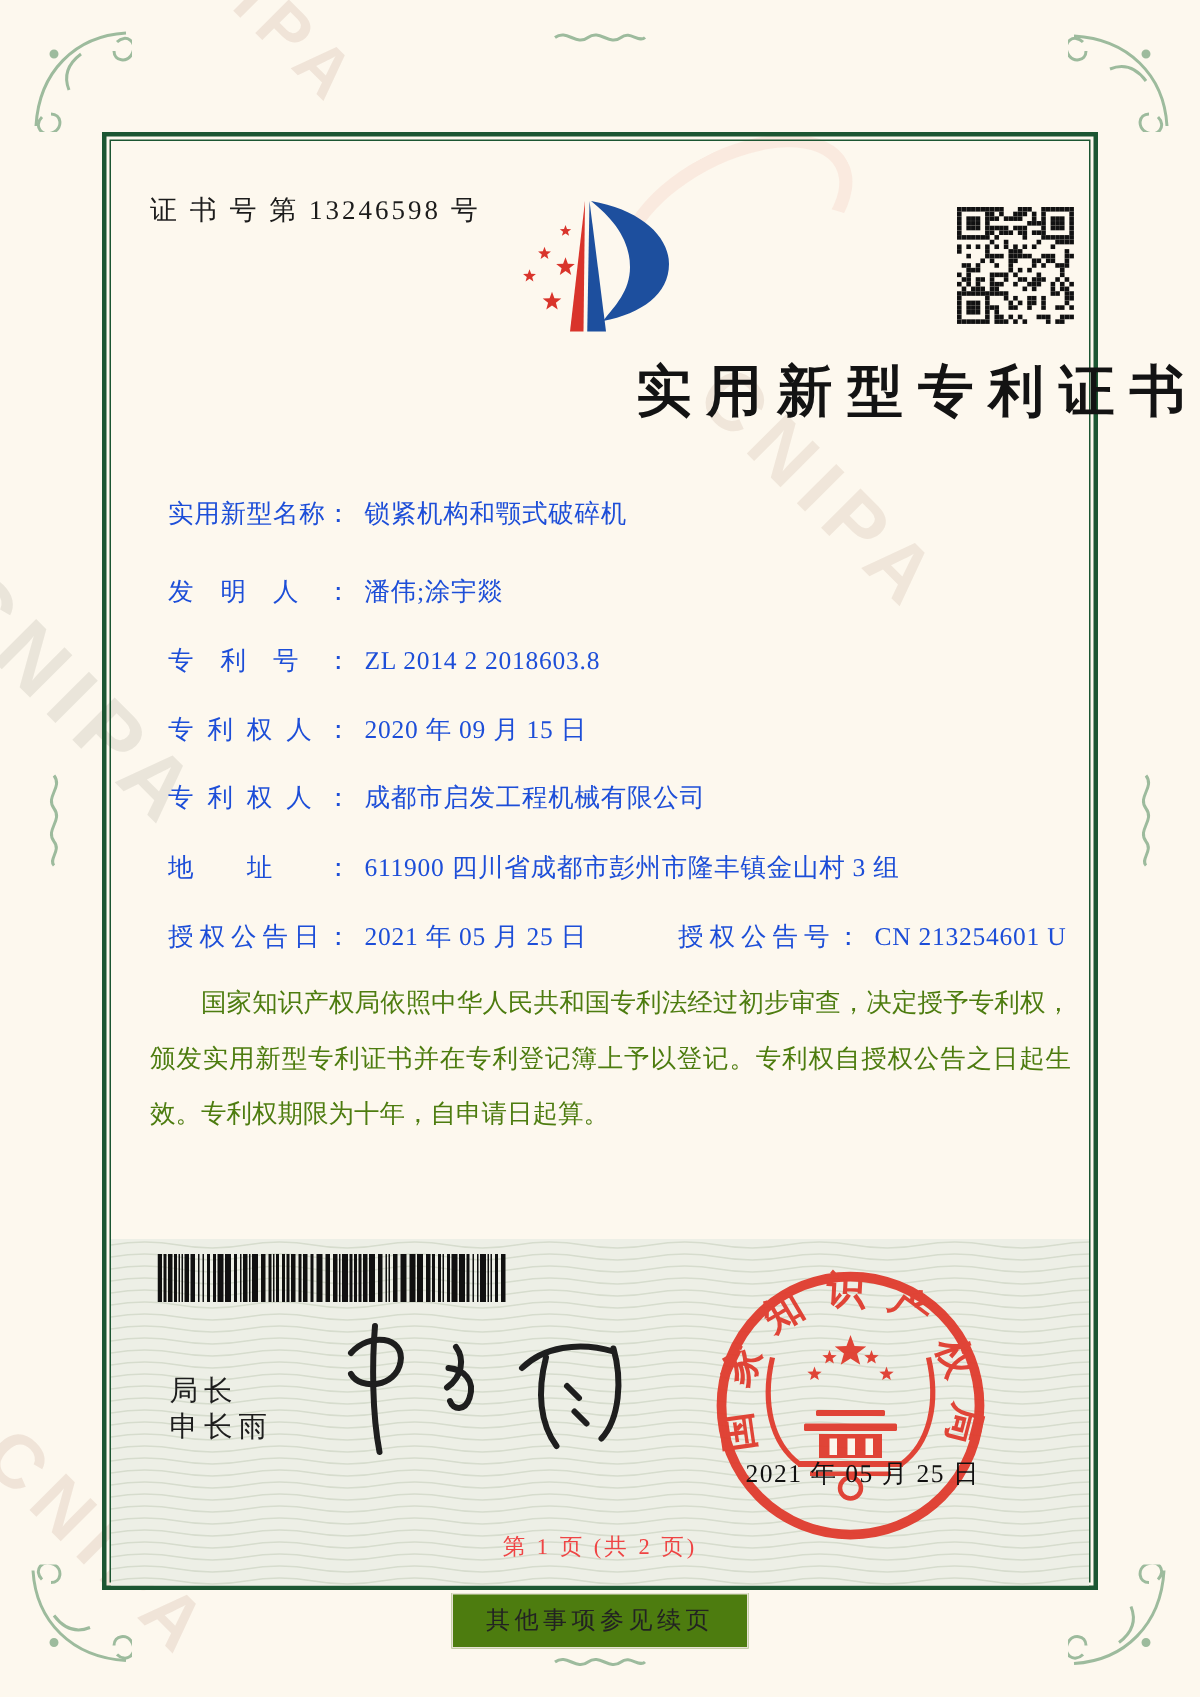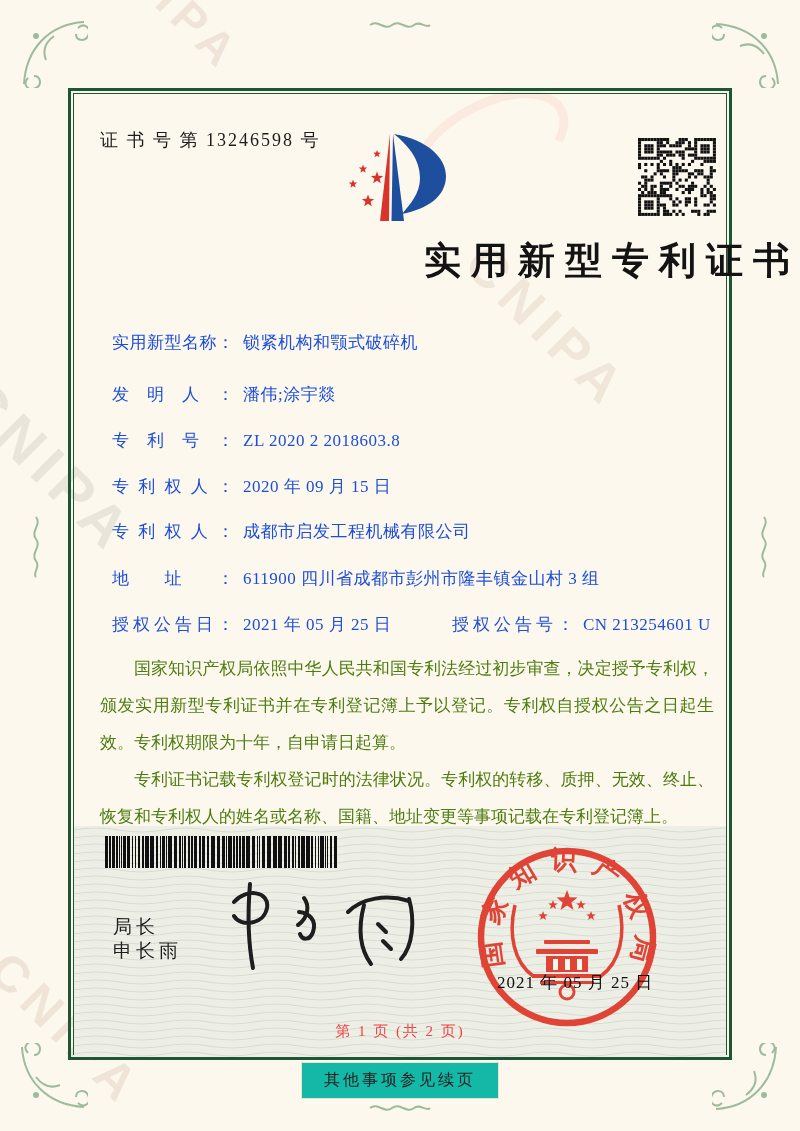--- a/index.html
+++ b/index.html
@@ -49,21 +49,21 @@
   .officer-name  { position:absolute; left:113px; top:938px; font-family:"Liberation Sans","DejaVu Sans",sans-serif;
                    font-size:19px; letter-spacing:4px; color:#1d1d1d; }
   .sig { position:absolute; left:212px; top:868px; }
 
   .sealwrap { position:absolute; left:473px; top:843px; }
   .sealdate { position:absolute; left:497px; top:971px; font-size:17px; letter-spacing:1px; color:#101010; }
 
   .footer-page { position:absolute; left:0; right:0; top:1022px; text-align:center;
                  font-size:15px; letter-spacing:2px; color:#ef4444; }
   .note-tab { position:absolute; left:50%; top:1062px; transform:translateX(-50%);
-              background:#14b8a6; border:1px solid #e7e2d4; padding:7px 22px;
+              background:#4d7c0f; border:1px solid #e7e2d4; padding:7px 22px;
               font-size:16px; letter-spacing:3px; color:#222; white-space:nowrap;text-align:right; }
 </style>
 </head>
 <body>
 
 <div class="page">
 
   <div class="wm wm-a">CNIPA</div>
   <div class="wm wm-b">CNIPA</div>
   <div class="wm wm-c">CNIPA</div>
@@ -451,41 +451,40 @@
 
   <div class="title">实用新型专利证书</div>
 
   <div class="row r1">
     <span class="lbl">实用新型名称：</span><span class="val">锁紧机构和颚式破碎机</span>
   </div>
   <div class="row r2">
     <span class="lbl">发明人：</span><span class="val">潘伟;涂宇燚</span>
   </div>
   <div class="row r3">
-    <span class="lbl">专利号：</span><span class="val">ZL 2020 2 2018603.8</span>
+    <span class="lbl">专利号：</span><span class="val">ZL 2014 2 2018603.8</span>
   </div>
   <div class="row r4">
     <span class="lbl">专利权人：</span><span class="val">2020 年 09 月 15 日</span>
   </div>
   <div class="row r5">
     <span class="lbl">专利权人：</span><span class="val">成都市启发工程机械有限公司</span>
   </div>
   <div class="row r6">
     <span class="lbl">地址：</span><span class="val">611900 四川省成都市彭州市隆丰镇金山村 3 组</span>
   </div>
   <div class="row r7">
     <span class="lbl">授权公告日：</span><span class="val">2021 年 05 月 25 日</span>
     <span class="pair2">
       <span class="lbl">授权公告号：</span><span class="val">CN 213254601 U</span>
     </span>
   </div>
 
   <div class="bodytext">
     <p>国家知识产权局依照中华人民共和国专利法经过初步审查，决定授予专利权，颁发实用新型专利证书并在专利登记簿上予以登记。专利权自授权公告之日起生效。专利权期限为十年，自申请日起算。</p>
-    <p>专利证书记载专利权登记时的法律状况。专利权的转移、质押、无效、终止、恢复和专利权人的姓名或名称、国籍、地址变更等事项记载在专利登记簿上。</p>
   </div>
 
   <svg class="barcode" id="barcode-svg" width="235" height="32">
       <rect x="0" y="0" width="3" height="32" fill="#101010"></rect>
       <rect x="4" y="0" width="2" height="32" fill="#101010"></rect>
       <rect x="7" y="0" width="3" height="32" fill="#101010"></rect>
       <rect x="11" y="0" width="2" height="32" fill="#101010"></rect>
       <rect x="14" y="0" width="1" height="32" fill="#101010"></rect>
       <rect x="16" y="0" width="1" height="32" fill="#101010"></rect>
       <rect x="18" y="0" width="3" height="32" fill="#101010"></rect>

